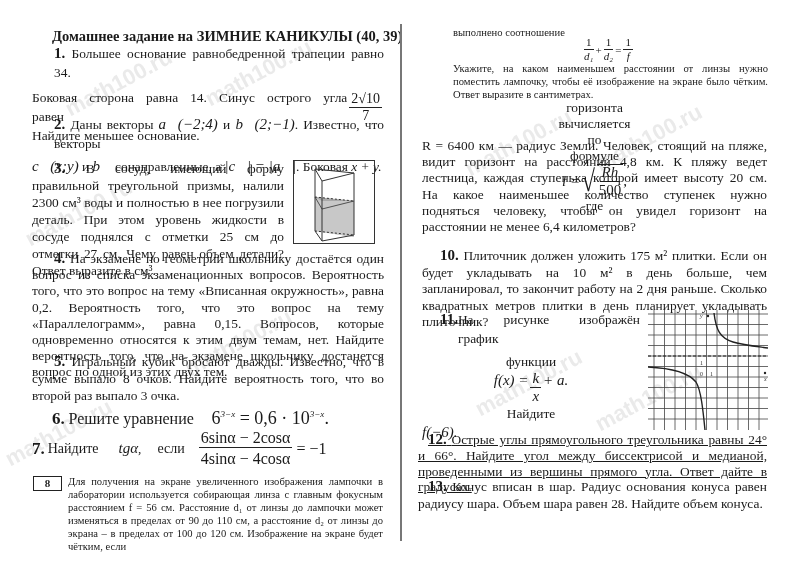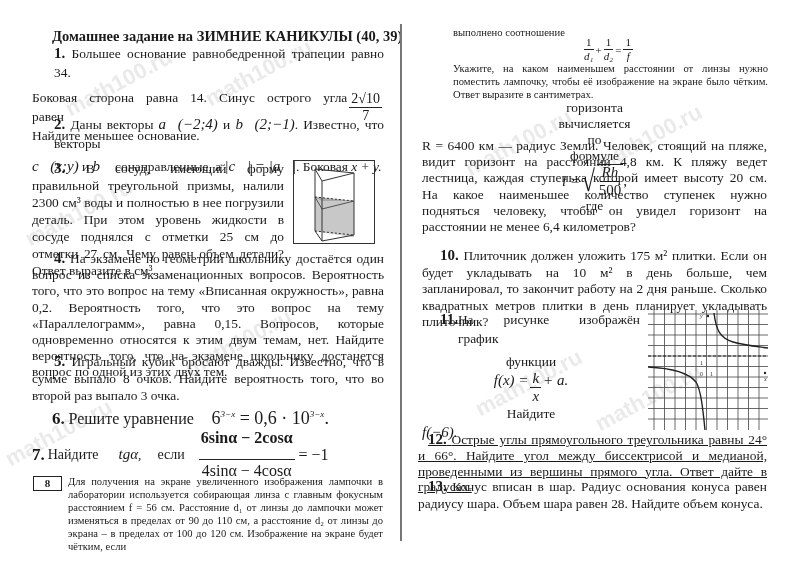--- a/index.html
+++ b/index.html
@@ -112,21 +112,21 @@
   </span>
 </div>
 
 <div class="t" style="left:32px;top:430px;width:352px;display:flex;align-items:center;">
   <b style="font-size:17px;">7.</b>
   <span style="margin-left:3px;font-size:14px;">Найдите</span>
   <span class="m" style="margin-left:20px;font-size:15px;">tgα</span>
   <span>,</span>
   <span style="margin-left:16px;font-size:14px;">если</span>
   <span class="frac" style="margin-left:14px;font-size:16px;">
-    <span class="n" style="padding-bottom:13px;font-weight:bold;">6sinα − 2cosα</span>
+    <span class="n" style="padding-bottom:1px;">6sinα − 2cosα</span>
     <span class="d" style="padding-top:3px;">4sinα − 4cosα</span>
   </span>
   <span style="font-size:16px;margin-left:2px;">= −1</span>
 </div>
 
 <div class="box8">8</div>
 <div class="t small" style="left:68px;top:475px;width:315px;">Для получения на экране увеличенного изображения лампочки в лаборатории используется собирающая линза с главным фокусным расстоянием f = 56 см. Расстояние d₁ от линзы до лампочки может изменяться в пределах от 90 до 110 см, а расстояние d₂ от линзы до экрана – в пределах от 100 до 120 см. Изображение на экране будет чётким, если</div>
 
 <div class="divider"></div>
 

